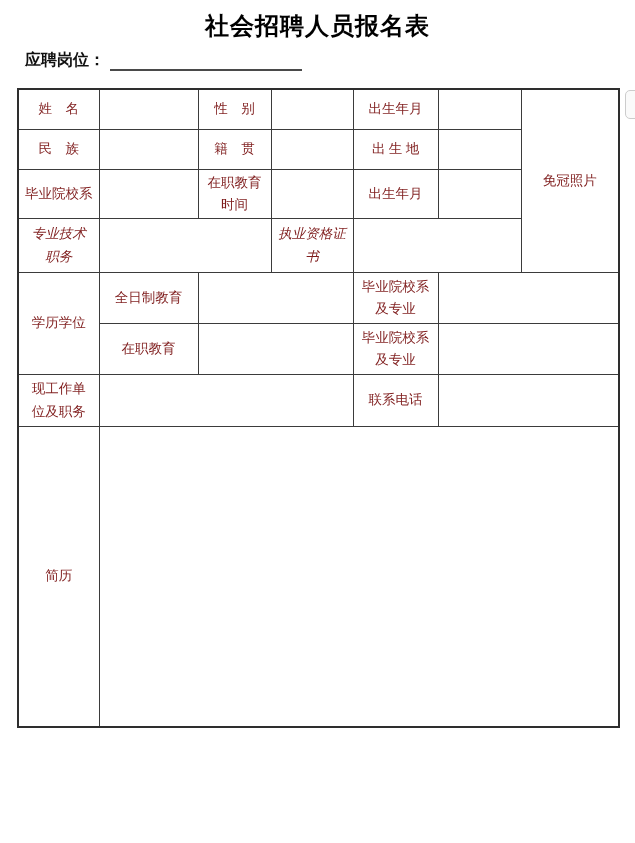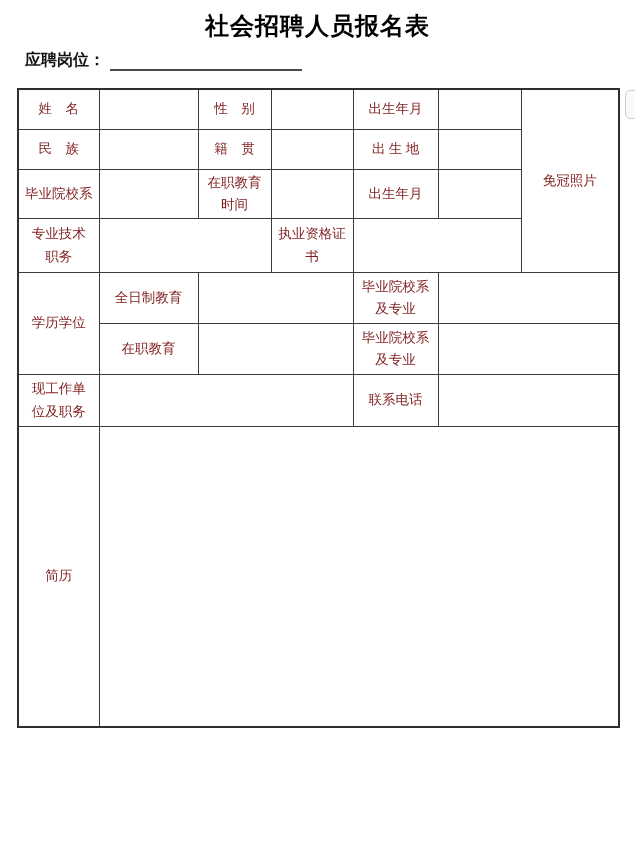--- a/index.html
+++ b/index.html
@@ -47,21 +47,21 @@
   td.lbl {
     text-align:center;
     white-space:pre-line;
     line-height:1.65;
     color:#7f1d1d;
   }
   td.val { background:#ffffff; }
   tr.r1 { height:40px; }
   tr.r2 { height:40px; }
   tr.r3 { height:45px; }
-  tr.r4 { height:54px; }
+  tr.r4 { height:54px;font-style:italic; }
   tr.r5 { height:51px; }
   tr.r6 { height:51px; }
   tr.r7 { height:52px;margin-top:8px; }
   tr.r8 { height:300px; }
   .scroll-thumb {
     position:absolute;
     right:-6px; top:90px;
     width:14px; height:27px;
     background:#fafafa;
     border:1px solid #cccccc;

